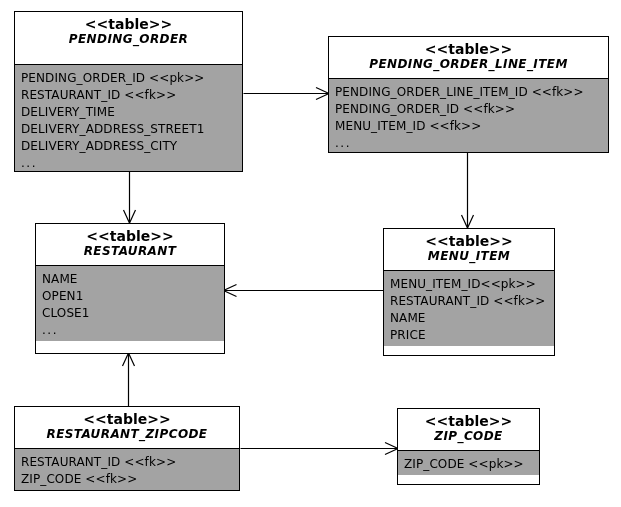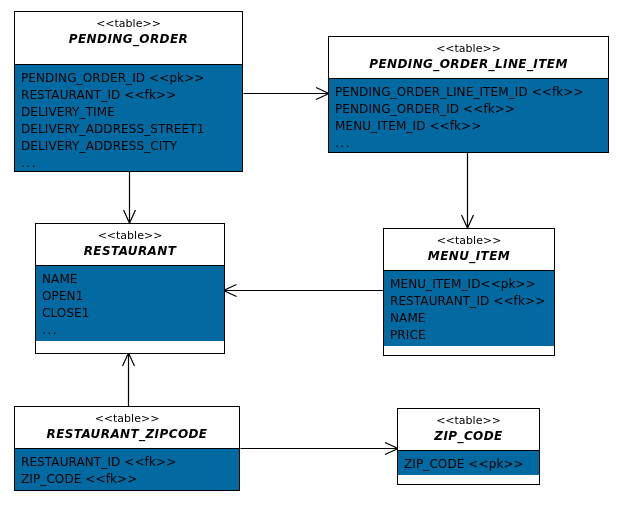--- a/index.html
+++ b/index.html
@@ -33,38 +33,38 @@
   .box-header {
     box-sizing: border-box;
     border-bottom: 1px solid #000000;
     text-align: center;
     padding-top: 5px;
     padding-bottom: 4px;
     background: #ffffff;
   }
   .stereotype {
     display: block;
-    font-size: 11px;
-    font-weight: normal;
+    font-size: 14px;
+    font-weight: bold;
     letter-spacing: 0px;
     line-height: 14px;
     color: #000000;
   }
   .table-name {
     display: block;
     font-size: 12px;
     font-weight: bold;
     letter-spacing: 0.4px;
     line-height: 16px;
     color: #000000;
     font-style: italic;
   }
   .box-body {
     padding: 5px 0 2px 6px;
-    background: #0369a1;
+    background: #a3a3a3;
   }
   .attr {
     display: block;
     font-size: 12px;
     line-height: 17px;
     white-space: nowrap;
     color: #000000;
     letter-spacing: 0.1px;
   }
   .attr.ellipsis {

